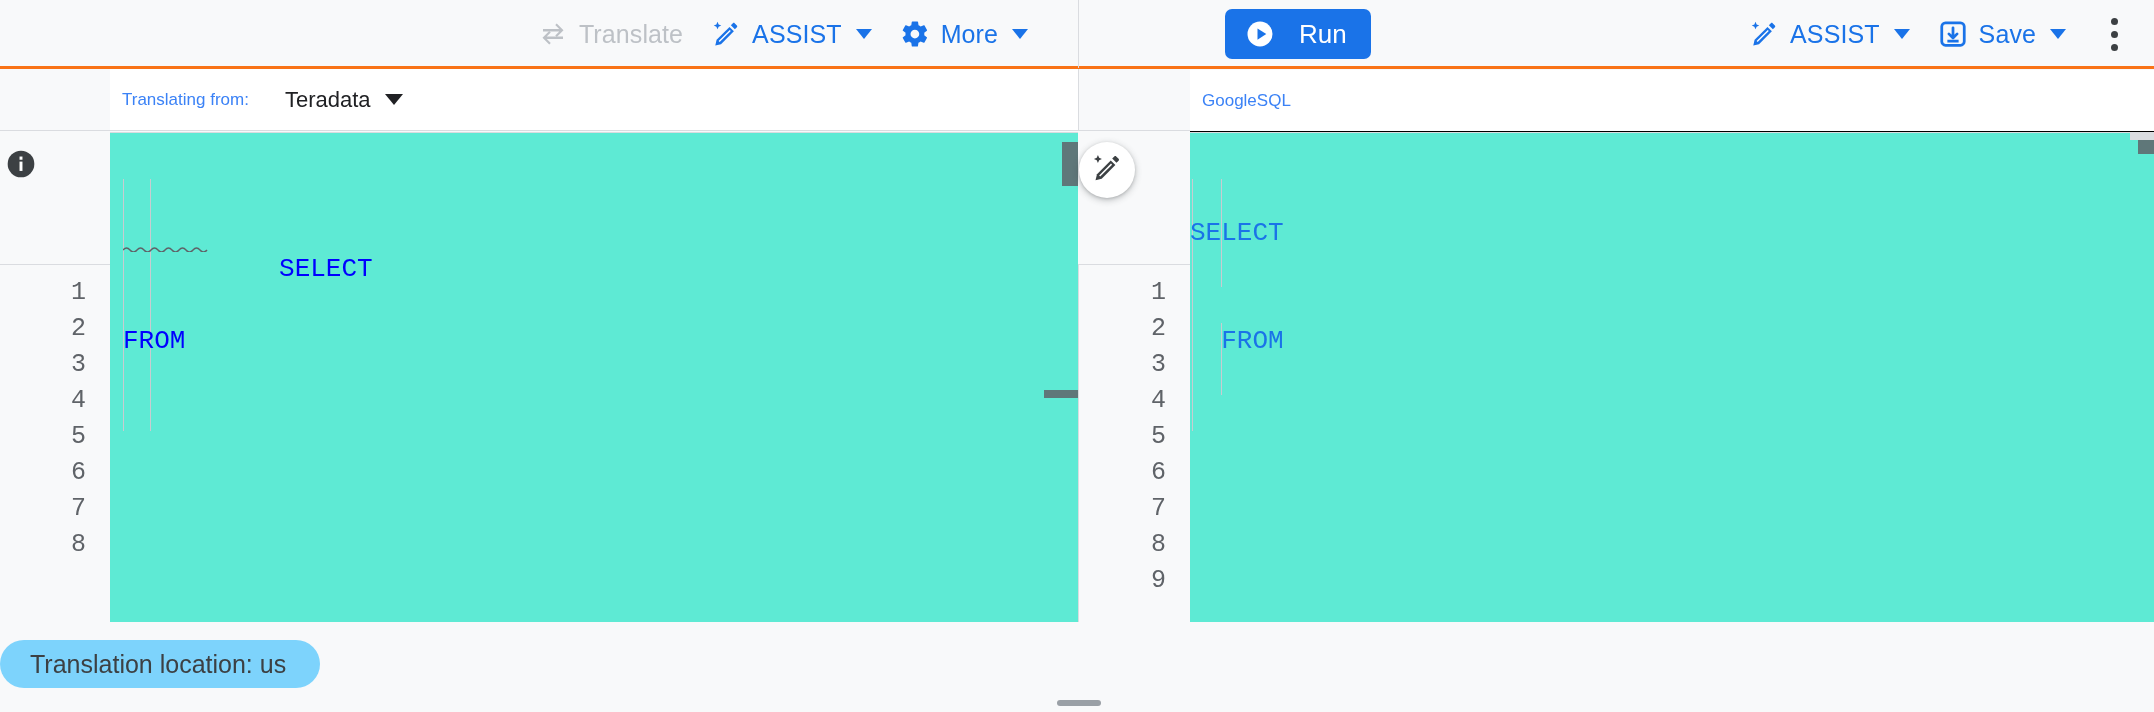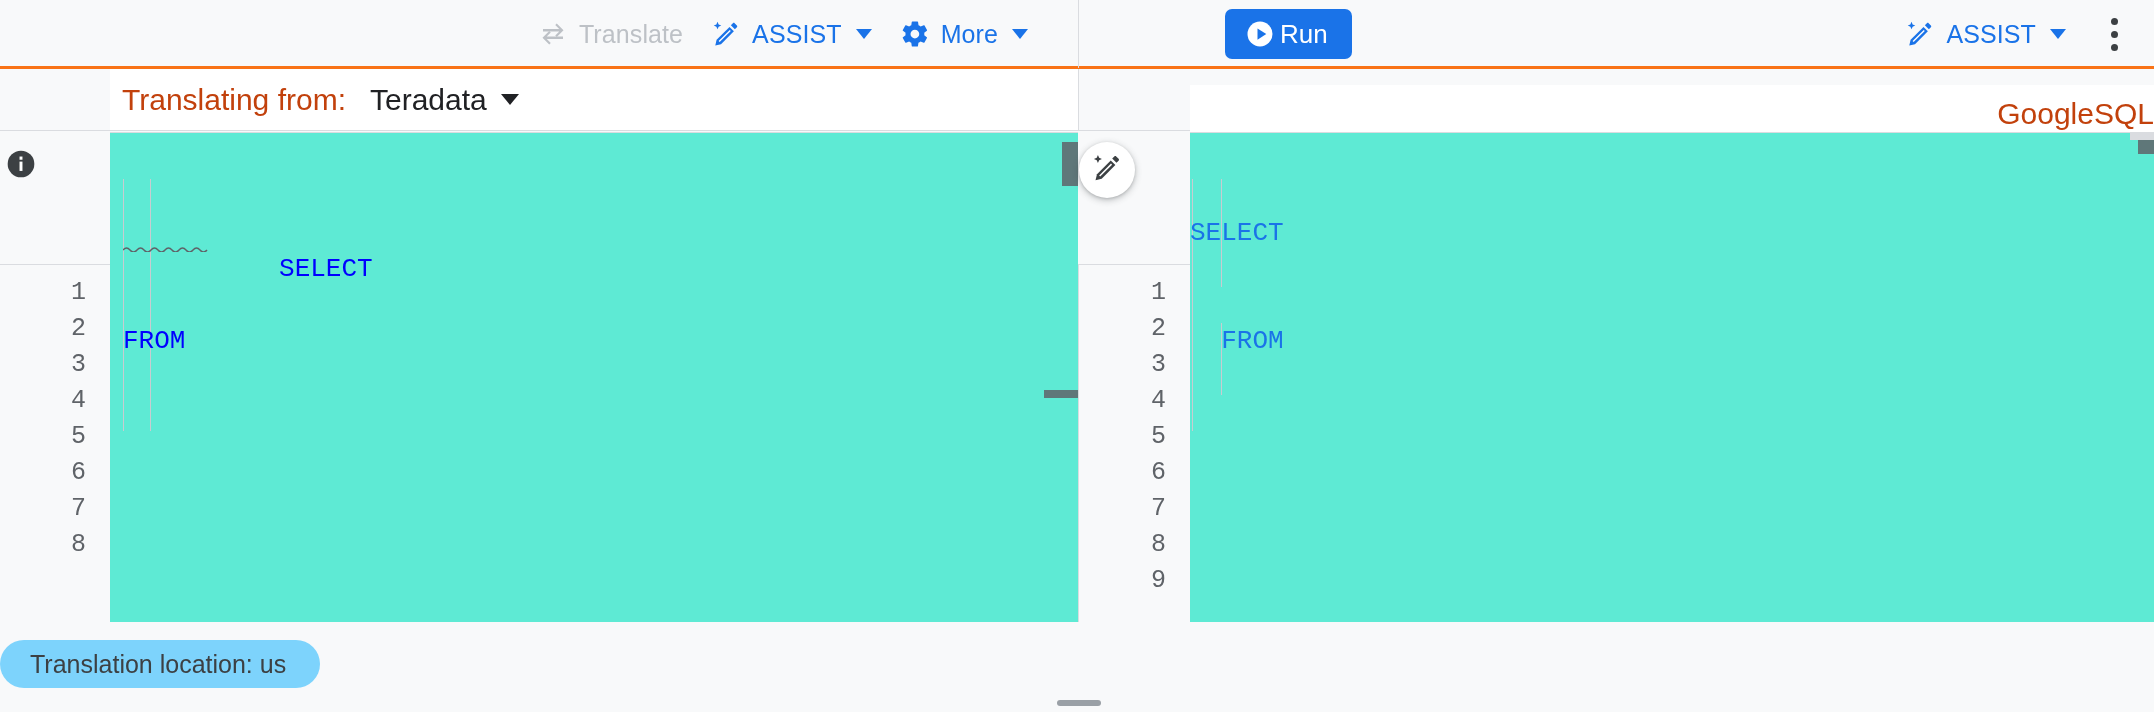--- a/index.html
+++ b/index.html
@@ -75,21 +75,21 @@
     border-top: 10px solid currentColor;
     margin-left: 3px;
     display: inline-block;
   }
   .tb-ico { display: inline-flex; align-items: center; justify-content: center; width: 30px; height: 30px; }
   .tb-ico svg { display: block; }
 
   .run-btn {
     display: inline-flex;
     align-items: center;
-    gap: 5px;
+    gap: 24px;
     height: 50px;
     padding: 0 24px 0 20px;
     background: #1a73e8;
     color: #ffffff;
     border: none;
     border-radius: 7px;
     font-family: "Liberation Sans", sans-serif;
     font-size: 26px;
     cursor: pointer;
     margin-left: 113px;
@@ -119,57 +119,56 @@
     left: 110px; top: 0;
     width: 968px; height: 62px;
     background: #ffffff;
     border-bottom: 1px solid #dadce0;
     display: flex;
     align-items: center;
     padding-left: 12px;
   }
   .hdr-right {
     position: absolute;
-    left: 1190px; top: 16px;
+    left: 1190px; top: 1px;
     width: 964px; height: 62px;
     background: #ffffff;
-    border-bottom: 4px solid #000000;
+    border-bottom: 1px solid #000000;
     display: flex;
     align-items: center;
     padding-left: 12px;
-    justify-content: flex-end;
   }
   .hdr-gutter-l {
     position: absolute; left: 0; top: 0;
     width: 110px; height: 62px;
     background: #f8f9fa;
     border-bottom: 1px solid #dadce0;
   }
   .hdr-gap {
     position: absolute; left: 1078px; top: 0;
     width: 112px; height: 62px;
     background: #f8f9fa;
     border-bottom: 1px solid #dadce0;
   }
   .hdr-seam {
     position: absolute; left: 1078px; top: 0;
     width: 1px; height: 62px; background: #dadce0;
   }
   .hdr-label {
-    font-size: 30px;
-    color: #c2410c;
+    font-size: 17px;
+    color: #3b82f6;
     white-space: nowrap;
   }
   .hdr-select {
     display: inline-flex;
     align-items: center;
     gap: 14px;
-    margin-left: 24px;
+    margin-left: 36px;
     cursor: pointer;
-    font-size: 30px;
+    font-size: 22px;
     color: #202124;
   }
   .hdr-select .caret {
     width: 0; height: 0;
     border-left: 9px solid transparent;
     border-right: 9px solid transparent;
     border-top: 11px solid #202124;
     display: inline-block;
   }
   .ok-badge {
@@ -374,20 +373,31 @@
             <path d="M5.2 2.2l.9 2.1 2.1.9-2.1.9-.9 2.1-.9-2.1L2.2 5.2l2.1-.9z" fill="#1a73e8"></path>
             <path d="M20.7 5.1l-1.8-1.8c-.4-.4-1-.4-1.4 0l-1.6 1.6 3.2 3.2 1.6-1.6c.4-.4.4-1 0-1.4z" fill="#1a73e8"></path>
             <path d="M14.8 6.3L4.5 16.6 3.4 21.2l4.6-1.1L18.3 9.8z" fill="#1a73e8"></path>
             <path d="M6.1 17.6l8.9-8.9.8.8-8.9 8.9z" fill="#ffffff"></path>
           </svg>
         </span>
         <span>ASSIST</span>
         <span class="caret"></span>
       </button>
 
+      <button class="tb-btn">
+        <span class="tb-ico">
+          <svg width="30" height="30" viewBox="0 0 24 24">
+            <rect x="3" y="3" width="18" height="18" rx="3" fill="none" stroke="#1a73e8" stroke-width="2.2"></rect>
+            <path d="M12 7v6.5M12 15.2l-3.3-3.3M12 15.2l3.3-3.3" stroke="#1a73e8" stroke-width="2.2" fill="none" stroke-linecap="round" stroke-linejoin="round"></path>
+            <rect x="7.5" y="16.6" width="9" height="2.2" fill="#1a73e8"></rect>
+          </svg>
+        </span>
+        <span>Save</span>
+        <span class="caret"></span>
+      </button>
 
       <span class="kebab">
         <i></i>
         <i></i>
         <i></i>
       </span>
     </div>
   </div>
 
   <div class="hdr-row">

